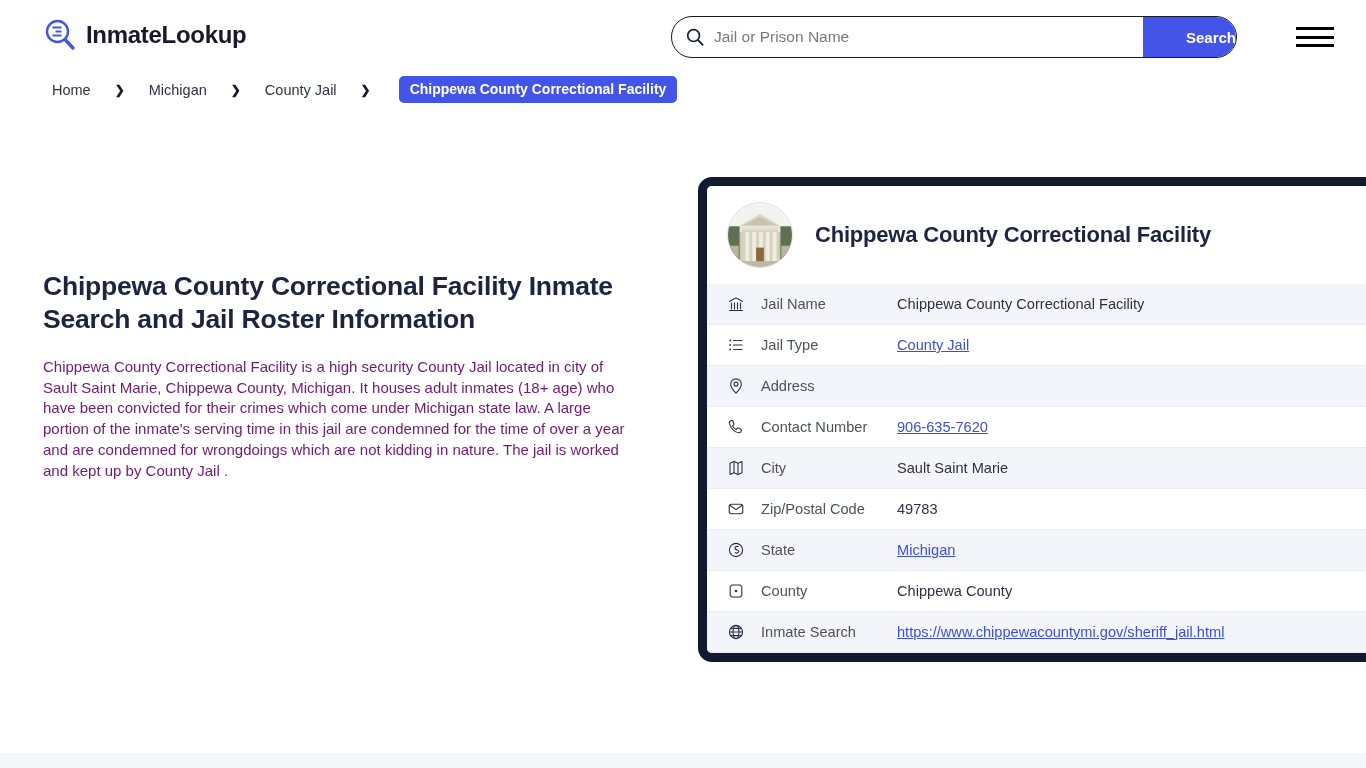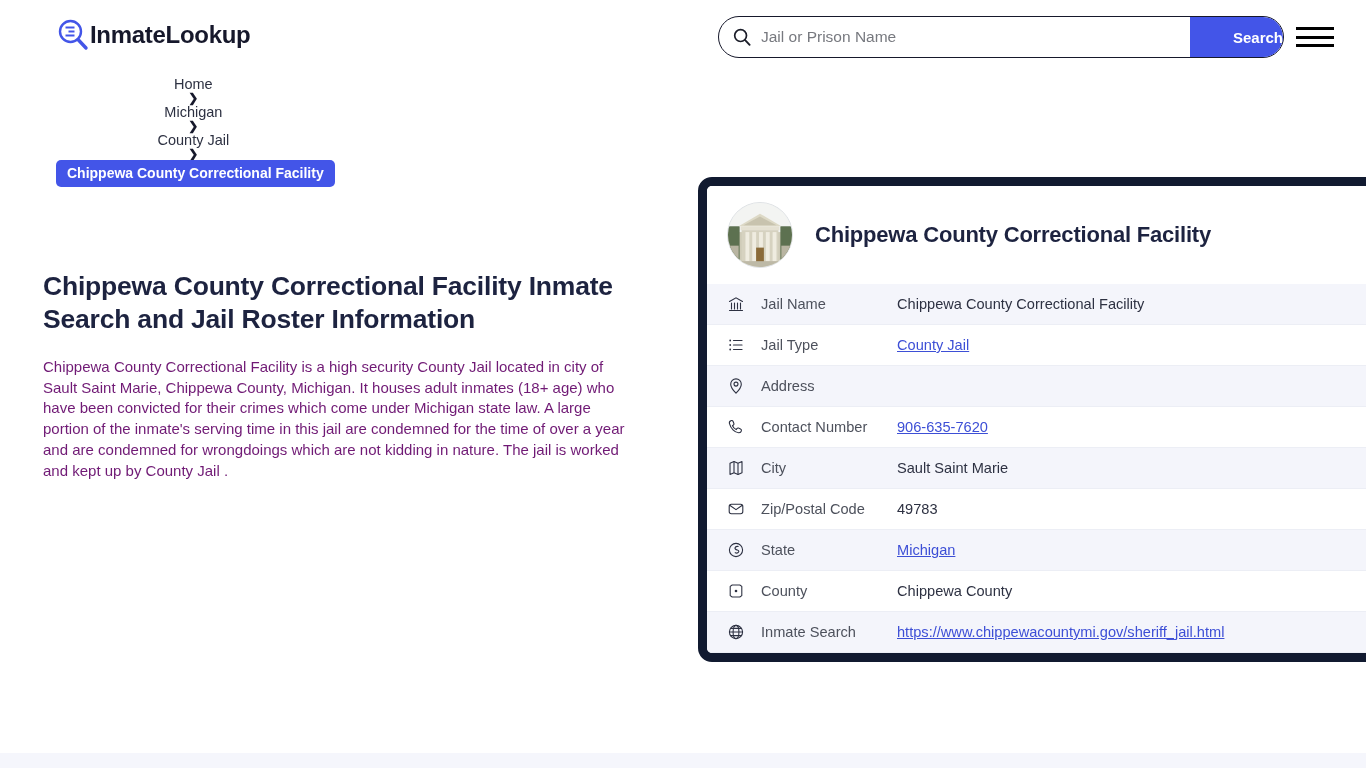--- a/index.html
+++ b/index.html
@@ -10,31 +10,31 @@
     overflow: hidden;
   }
   body { position: relative; }
 
   
   .header {
     position: absolute; top: 0; left: 0; width: 1366px; height: 74px;
     background: #ffffff;
   }
   .logo-wrap {
-    position: absolute; left: 56px; top: 18px;
-    display: flex; align-items: center; 
+    position: absolute; left: 43px; top: 18px;
+    display: flex; align-items: center; gap: 9px;
   }
   .logo-icon { width: 34px; height: 34px; display: block; }
   .logo-text {
     font-size: 24px; font-weight: bold; color: #16182b;
     letter-spacing: -0.3px; line-height: 1;
   }
 
   .searchbar {
-    position: absolute; left: 718px; top: 16px;
+    position: absolute; left: 671px; top: 16px;
     width: 566px; height: 42px;
     border: 1.5px solid #16182b;
     border-radius: 21px;
     background: #ffffff;
     display: flex; align-items: center;
     overflow: hidden;
   }
   .search-icon { margin-left: 14px; width: 18px; height: 18px; flex: 0 0 auto; }
   .search-input {
     flex: 1 1 auto; height: 100%;
@@ -59,23 +59,22 @@
     position: absolute; left: 1296px; top: 25px;
     width: 38px; height: 24px; cursor: pointer;
     display: flex; flex-direction: column; justify-content: space-between;
     padding: 2px 0;
   }
   .hamburger span { display: block; width: 38px; height: 3px; background: #000000; }
 
   
   .breadcrumb {
     position: absolute; left: 52px; top: 76px;
-    display: flex; align-items: center; gap: 0;
+    display: flex; align-items: center; gap: 16px;
     font-size: 14.5px;
-    flex-direction: column;
   }
   .crumb { color: #2d3142; text-decoration: none; white-space: nowrap; }
   .crumb-sep {
     display: inline-block; margin: 0 8px; color: #16182b;
     font-size: 12px; font-weight: bold; line-height: 1;
   }
   .crumb-current {
     background: #4355e8; color: #ffffff;
     font-weight: bold; font-size: 14px;
     border-radius: 5px;

